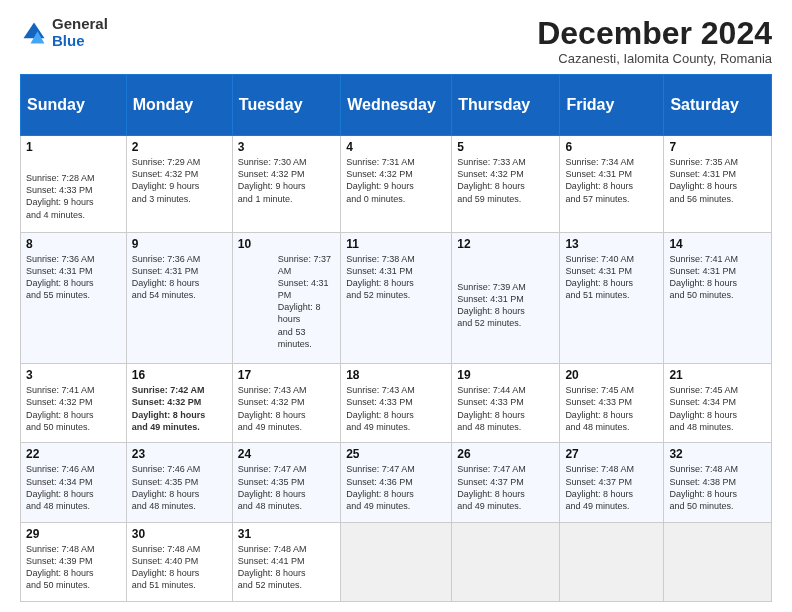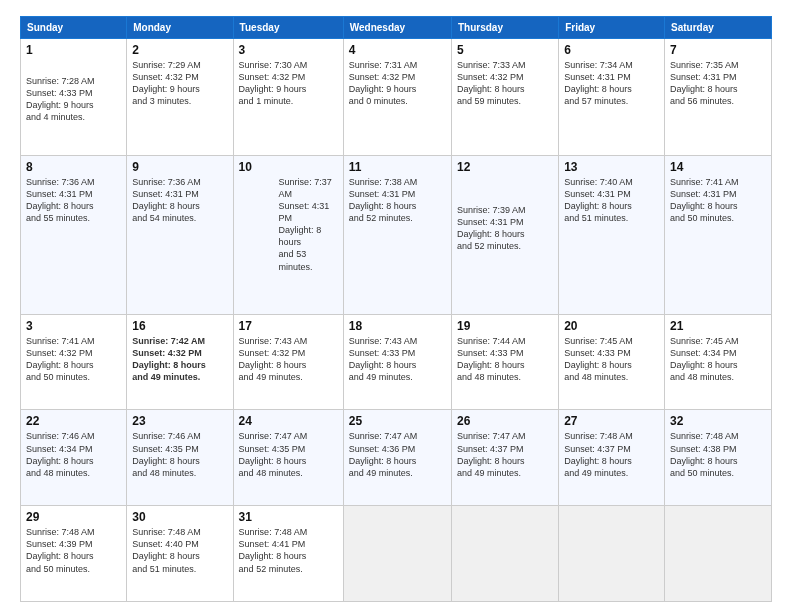--- a/index.html
+++ b/index.html
@@ -61,23 +61,23 @@
       color: #444;
     }
     .calendar {
       width: 100%;
       border-collapse: collapse;
       flex: 1;
     }
     .calendar thead tr th {
       background-color: #1565c0;
       color: #fff;
-      font-size: 10px;
-      font-weight: bold;
-      padding: 5px 6px;
+      font-size: 16px;
+      font-weight: bold;
+      padding: 21px 6px;
       text-align: left;
       border: 1px solid #1a78d4;
     }
     .calendar tbody tr td {
       border: 1px solid #ccc;
       padding: 4px 5px;
       vertical-align: top;
       font-size: 9.5px;
       color: #222;
       width: 113px;
@@ -99,20 +99,36 @@
     .cell-text {
       font-size: 9px;
       color: #333;
       line-height: 1.35;
     }
   </style>
 </head>
 <body>
 
 <div class="page">
+  <div class="header">
+    <div class="logo">
+      <svg class="logo-icon" viewBox="0 0 32 32">
+        <polygon points="16,4 28,22 4,22" fill="#1565c0"></polygon>
+        <polygon points="20,14 28,28 12,28" fill="#42a5f5"></polygon>
+      </svg>
+      <div class="logo-text">
+        <span class="logo-general">General</span>
+        <span class="logo-blue">Blue</span>
+      </div>
+    </div>
+    <div class="title-area">
+      <div class="main-title">December 2024</div>
+      <div class="subtitle">Cazanesti, Ialomita County, Romania</div>
+    </div>
+  </div>
 
   <table class="calendar">
     <thead>
       <tr>
         <th>Sunday</th>
         <th>Monday</th>
         <th>Tuesday</th>
         <th>Wednesday</th>
         <th>Thursday</th>
         <th>Friday</th>

